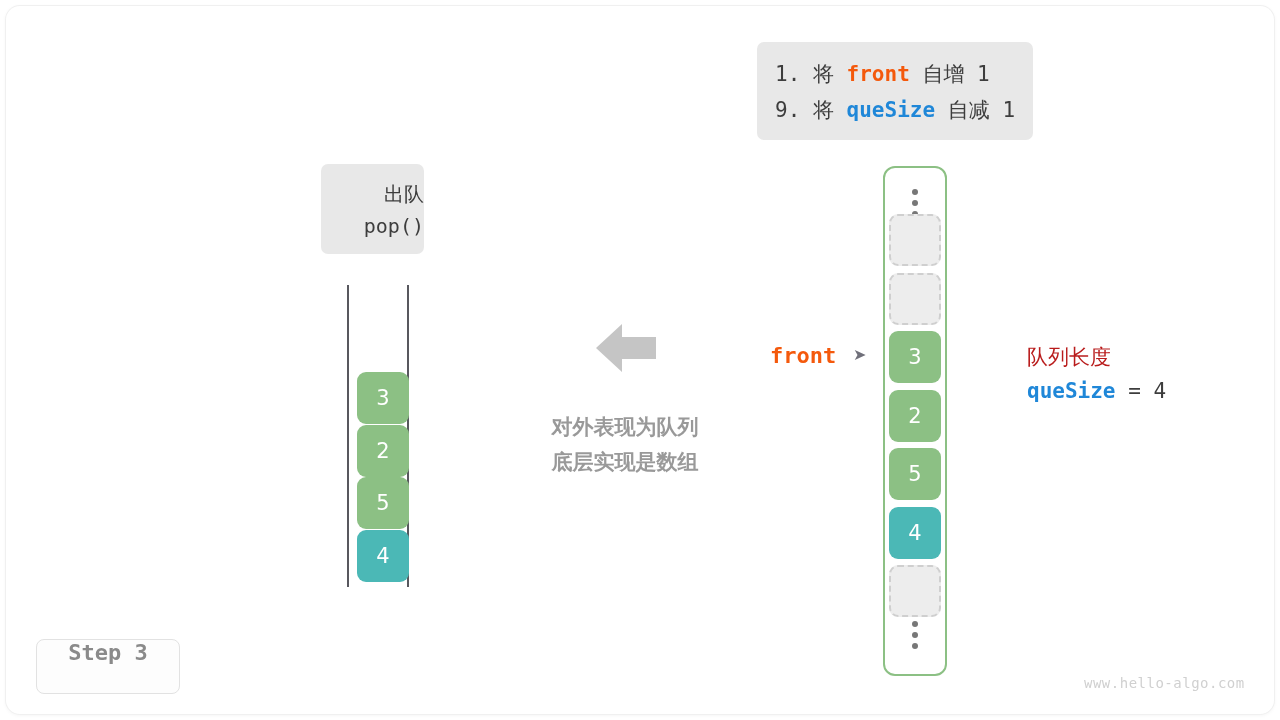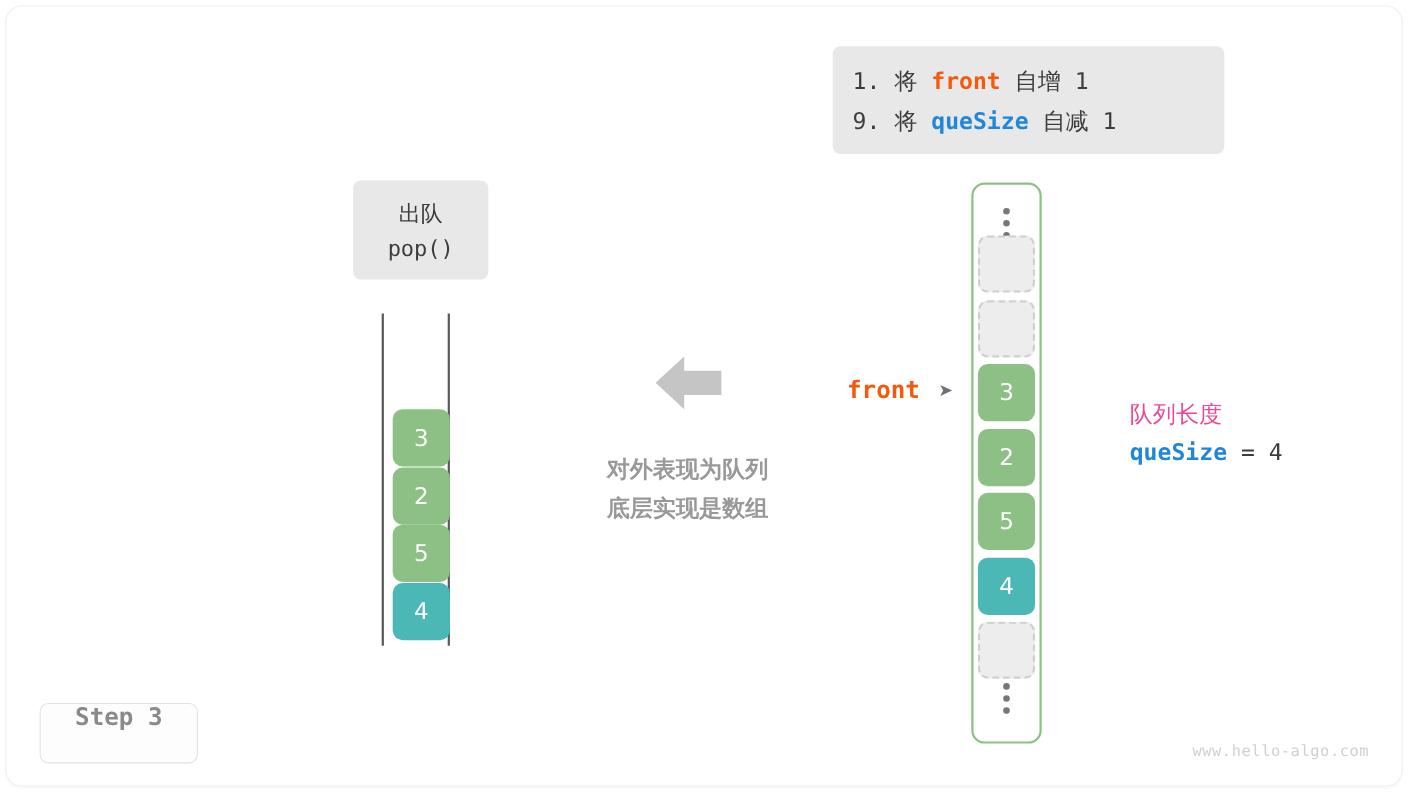--- a/index.html
+++ b/index.html
@@ -26,48 +26,48 @@
     border-radius: 14px;
     box-shadow: 0 0 0 1px #f0f0f0, 0 1px 4px rgba(0,0,0,0.06);
   }
 
   .abs { position: absolute; }
 
   
   #note-box {
     left: 757px;
     top: 42px;
-    width: 356px;
+    width: 276px;
     height: 98px;
     background: #e8e8e8;
     border-radius: 7px;
     box-sizing: border-box;
     padding: 14px 0 0 18px;
   }
   .note-line {
     font-family: "DejaVu Sans Mono", "Liberation Mono", monospace;
     font-size: 21px;
     color: #3d3d3d;
     line-height: 36px;
     white-space: pre;
   }
   .kw-front { color: #f4590c; font-weight: bold; }
   .kw-size  { color: #1f87d8; font-weight: bold; }
 
   
   #pop-box {
     left: 321px;
     top: 164px;
-    width: 123px;
+    width: 103px;
     height: 90px;
     background: #e8e8e8;
     border-radius: 7px;
     box-sizing: border-box;
     padding-top: 14px;
-    text-align: center;
+    text-align: right;
   }
   .pop-line {
     font-family: "DejaVu Sans Mono", "Liberation Mono", monospace;
     font-size: 20px;
     color: #3d3d3d;
     line-height: 32px;
     white-space: pre;
   }
 
   
@@ -152,21 +152,21 @@
   }
   .dot {
     width: 6px; height: 6px;
     border-radius: 50%;
     background: #777777;
     margin: 5px auto 0 auto;
   }
 
   
   #quesize-caption { left: 1027px; top: 340px; }
-  .qs-title { font-size: 21px; color: #ec4899; line-height: 34px; margin-top: 20px; }
+  .qs-title { font-size: 21px; color: #b91c1c; line-height: 34px; }
   .qs-expr  {
     font-family: "DejaVu Sans Mono", "Liberation Mono", monospace;
     font-size: 21px;
     color: #3d3d3d;
     line-height: 34px;
     white-space: pre;
   }
 
   
   #step-badge {

